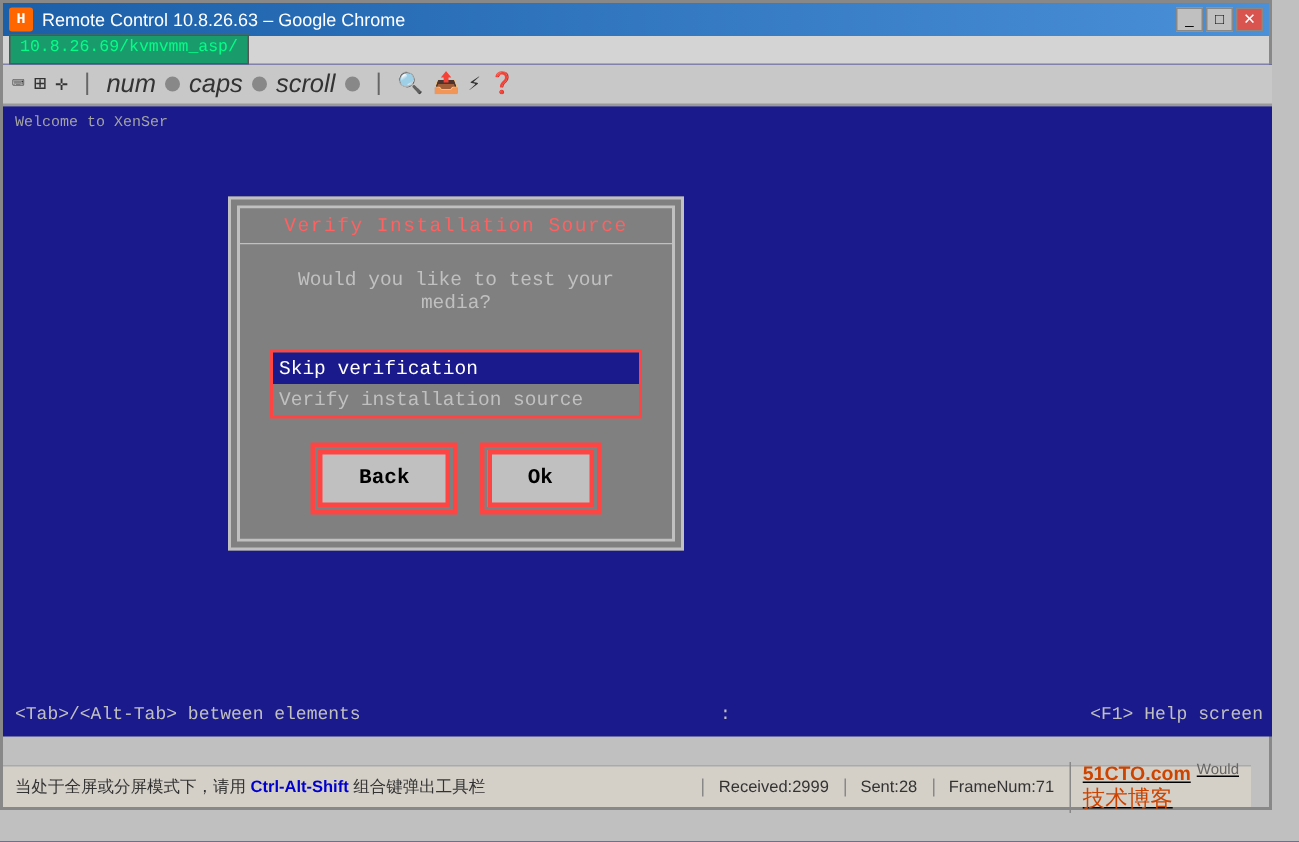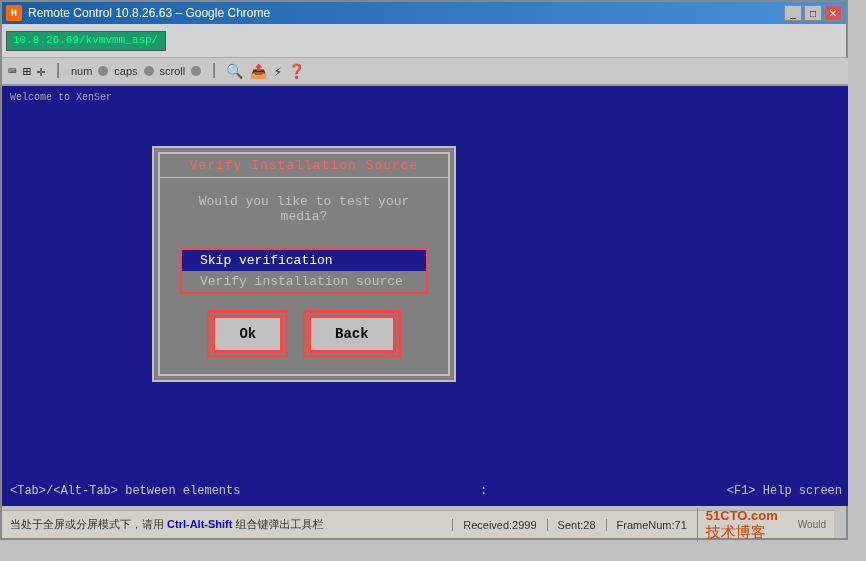--- a/index.html
+++ b/index.html
@@ -63,23 +63,24 @@
       font-family: Arial;
     }
 
     .tb-btn.close { background: #d9534f; color: white; }
 
     
     .toolbar-row {
       display: flex;
       align-items: center;
       background: #d4d4d4;
-      height: 34px;
+      height: 19px;
       padding: 2px 4px;
       border-bottom: 1px solid #aaa;
+      text-align: center;
     }
 
     .address-bar {
       background: #1a9b6c;
       color: #00ff88;
       font-size: 11px;
       font-family: 'Courier New', monospace;
       padding: 2px 6px;
       border: 1px solid #555;
       height: 20px;
@@ -106,23 +107,24 @@
       gap: 6px;
       border-bottom: 2px solid #999;
     }
 
     .kvm-icon {
       font-size: 14px;
       color: #333;
     }
 
     .kvm-label {
-      font-size: 11px;
+      font-size: 17px;
       font-family: Arial, sans-serif;
       color: #333;
+      font-style: italic;
     }
 
     .led {
       width: 10px; height: 10px;
       border-radius: 50%;
       display: inline-block;
     }
     .led-gray { background: #888; }
 
     
@@ -184,21 +186,21 @@
     
     .options-container {
       border: 2px solid #ff4444;
       background: #808080;
       margin-bottom: 16px;
     }
 
     .option-item {
       font-family: 'Courier New', monospace;
       font-size: 13px;
-      padding: 3px 18px;
+      padding: 3px 4px;
       color: #c0c0c0;
     }
 
     .option-item.selected {
       background: #1a1a8c;
       color: #ffffff;
     }
 
     
     .dialog-buttons {
@@ -276,24 +278,25 @@
 
     .stat-cell {
       border-left: 1px solid #888;
       padding: 0 10px;
       font-size: 11px;
       color: #333;
     }
 
     .logo-area {
       display: flex;
-      align-items: center;
+      align-items: flex-start;
       padding: 0 8px;
       border-left: 1px solid #888;
-      gap: 20px;
+      gap: 4px;
+      text-decoration: underline;
     }
 
     .logo-51cto {
       color: #cc4400;
       font-weight: bold;
       font-size: 13px;
     }
 
     .logo-blog {
       color: #666;
@@ -374,24 +377,24 @@
               <div class="option-item selected">
                 <span>Skip verification</span>
               </div>
               <div class="option-item">
                 <span>Verify installation source</span>
               </div>
             </div>
 
             <div class="dialog-buttons">
               <div class="dialog-btn-wrap">
-                <button class="dialog-btn">Ok</button>
+                <button class="dialog-btn">Back</button>
               </div>
               <div class="dialog-btn-wrap">
-                <button class="dialog-btn">Back</button>
+                <button class="dialog-btn">Ok</button>
               </div>
             </div>
           </div>
         </div>
       </div>
 
       <div class="term-help">
         <span>&lt;Tab&gt;/&lt;Alt-Tab&gt; between elements</span>
         <span>:</span>
         <span>&lt;F1&gt; Help screen</span>

